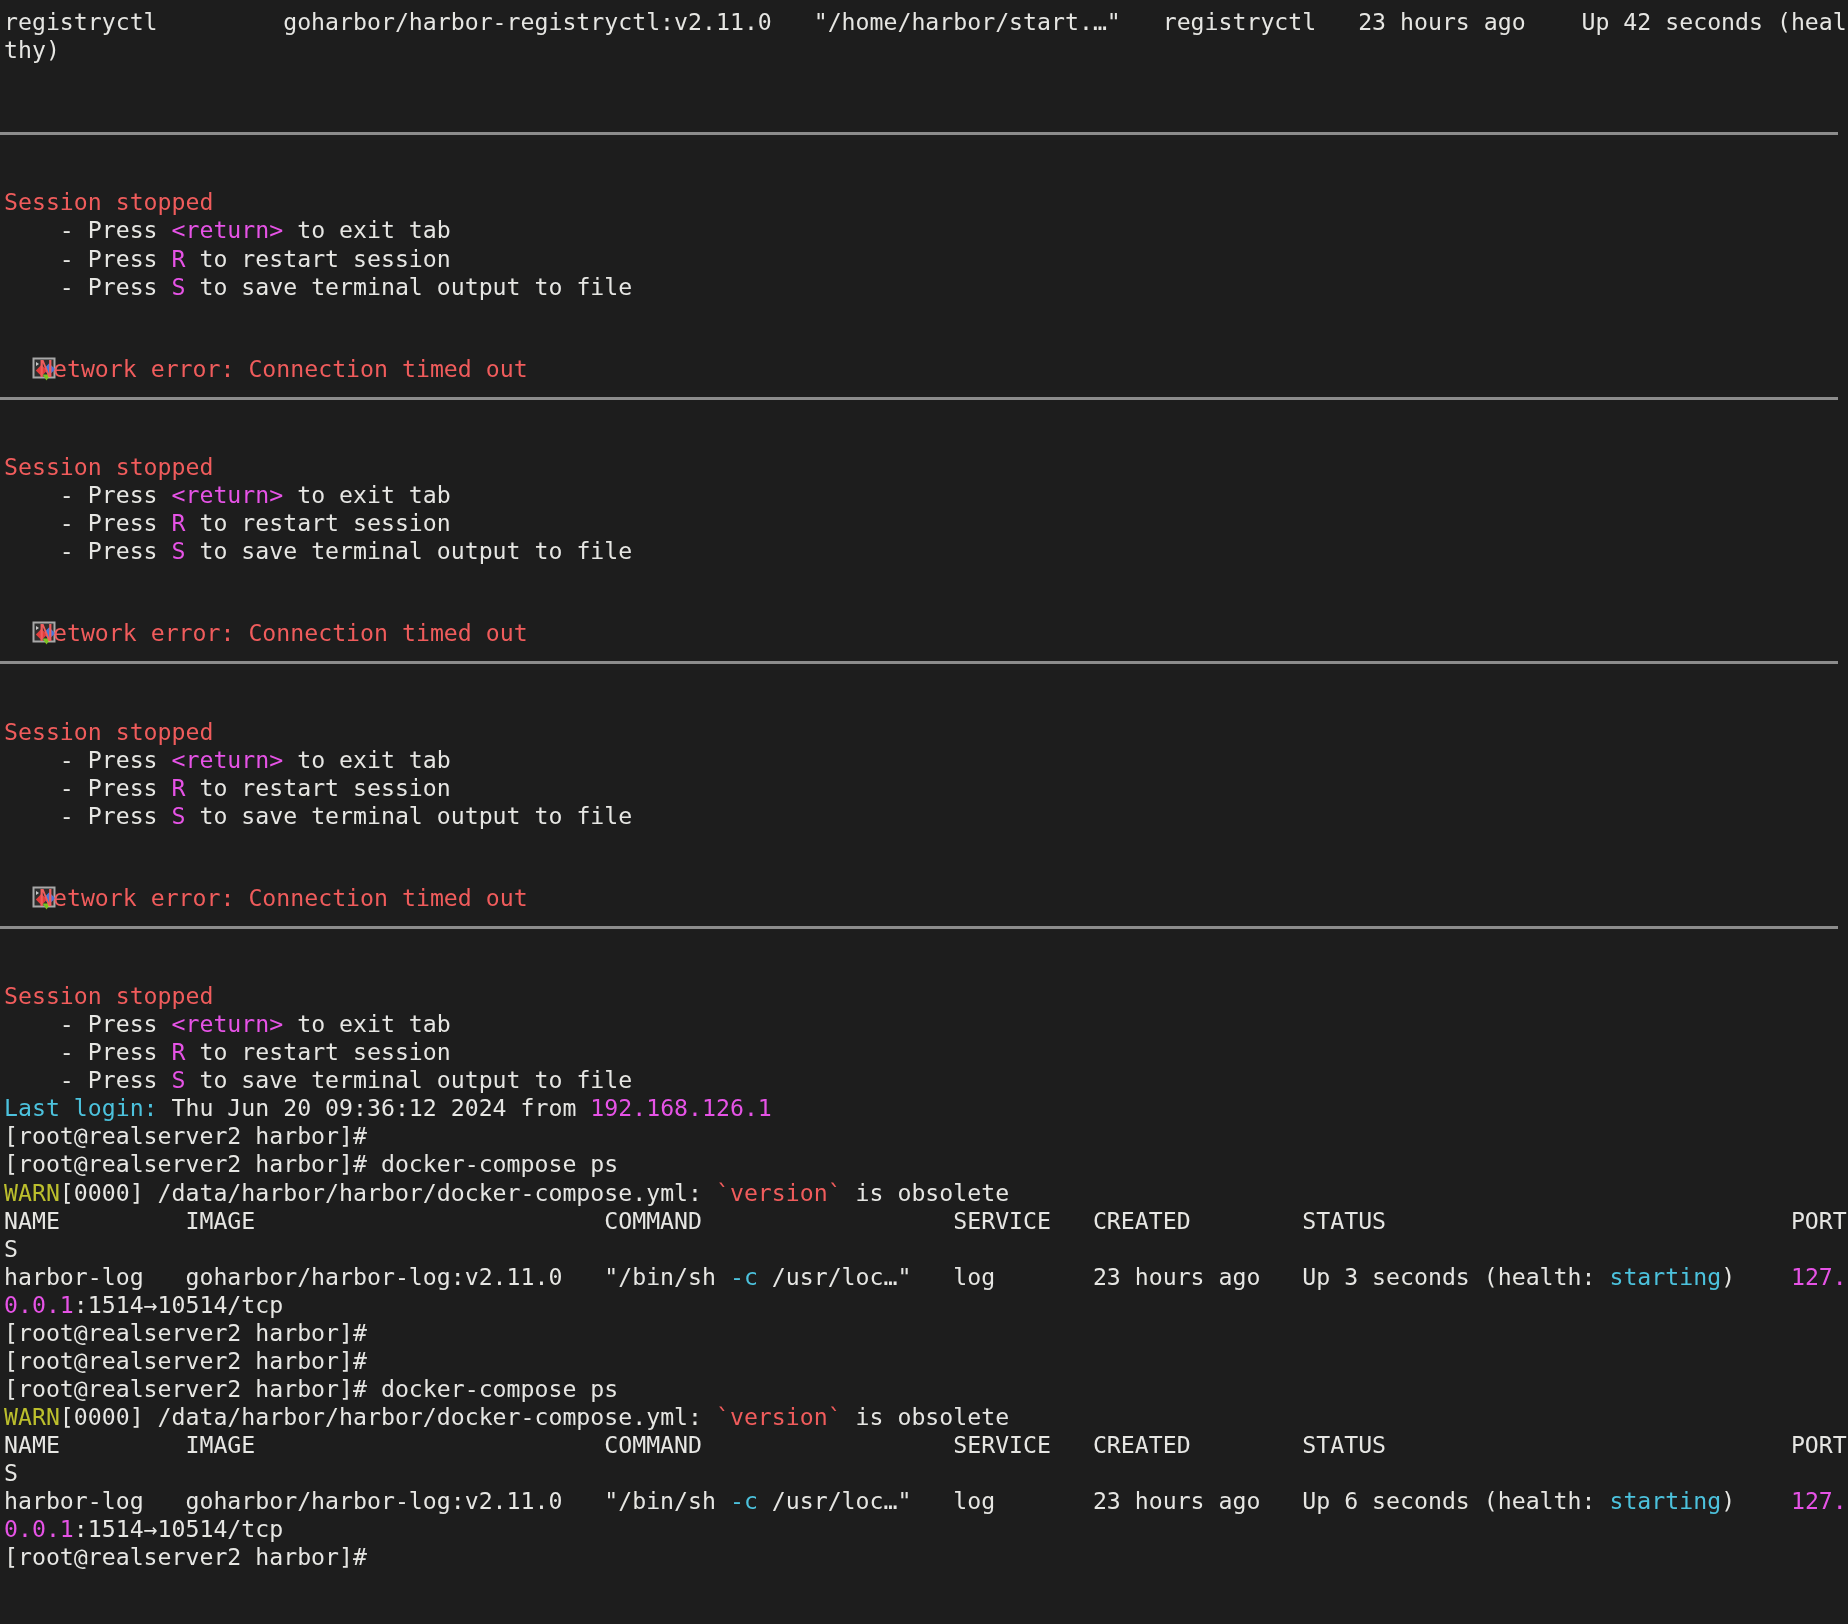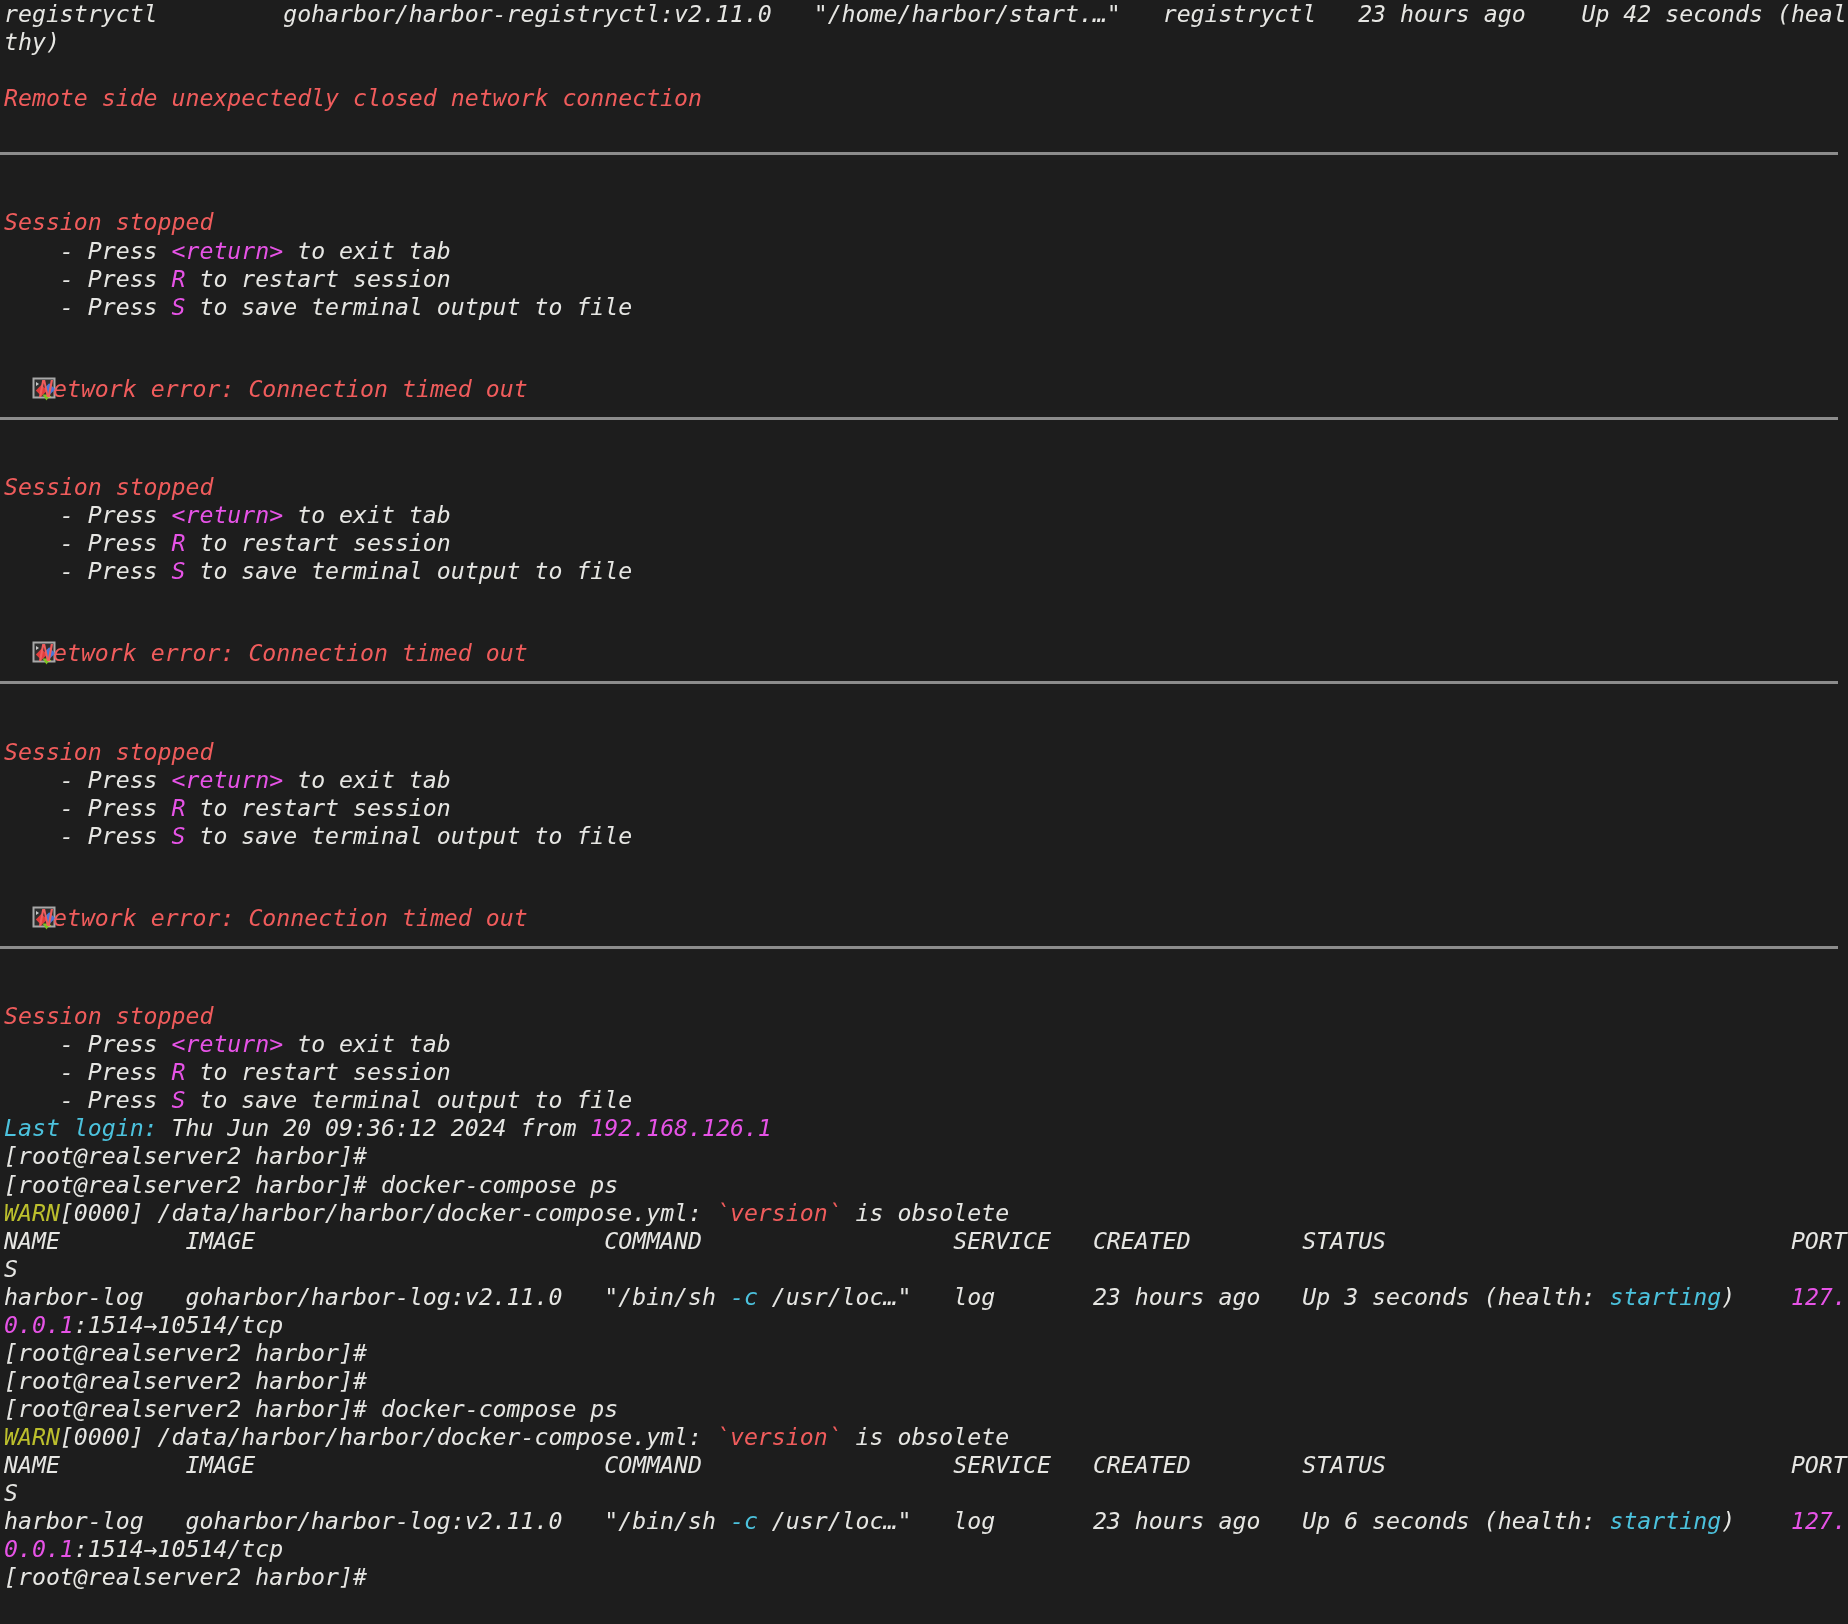--- a/index.html
+++ b/index.html
@@ -11,22 +11,21 @@
   body{
     background:var(--bg);
     color:var(--fg);
     font-family:"DejaVu Sans Mono", "Liberation Mono", monospace;
     font-size:23.2px;
     line-height:28.07px;
     overflow:hidden;
   }
   #terminal{
     width:100%;height:100%;
-    padding:0 0 0 4px;
-    font-style:italic;
+    padding:8px 0 0 4px;
   }
   .line{height:28.07px;white-space:pre;}
   .c-red{color:var(--red);}
   .c-magenta{color:var(--magenta);}
   .c-cyan{color:var(--cyan);}
   .c-yellow{color:var(--yellow);text-align:center;}
   .rule{
     display:block;height:3px;background:var(--divider);
     margin:12px 0 0 -4px;width:1838px;
   }
@@ -35,21 +34,20 @@
     vertical-align:-4px;margin-right:9px;
   }
 </style>
 </head>
 <body>
 
 <div id="terminal">
     <div class="line"><span>registryctl         goharbor/harbor-registryctl:v2.11.0   "/home/harbor/start.…"   registryctl   23 hours ago    Up 42 seconds (heal</span></div>
     <div class="line"><span>thy)</span></div>
     <div class="line"></div>
-    <div class="line"><span class="c-red">Remote side unexpectedly closed network connection</span></div>
     <div class="line"></div>
     <div class="line"><span class="rule"></span></div>
     <div class="line"></div>
     <div class="line"><span class="c-red">Session stopped</span></div>
     <div class="line"><span>    - Press </span><span class="c-magenta">&lt;return&gt;</span><span> to exit tab</span></div>
     <div class="line"><span>    - Press </span><span class="c-magenta">R</span><span> to restart session</span></div>
     <div class="line"><span>    - Press </span><span class="c-magenta">S</span><span> to save terminal output to file</span></div>
     <div class="line"></div>
     <div class="line"><span class="net-icon">
   <svg width="26" height="24" viewBox="0 0 26 24" xmlns="http://www.w3.org/2000/svg">

